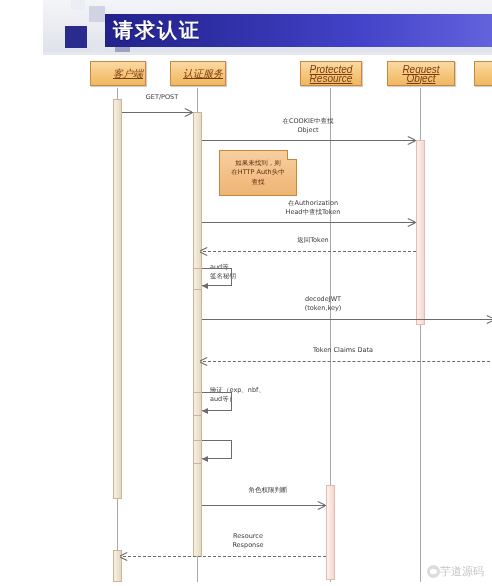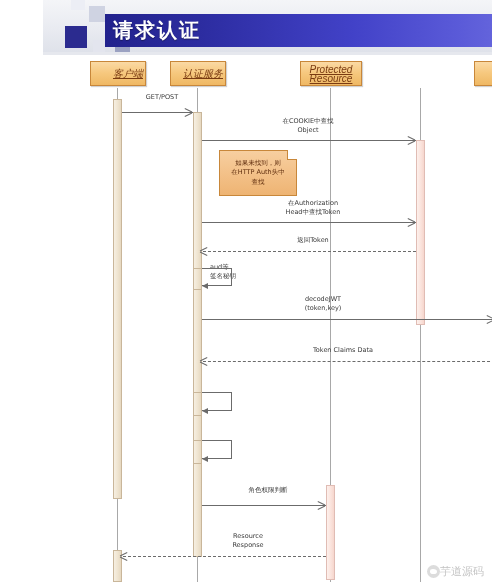--- a/index.html
+++ b/index.html
@@ -124,20 +124,23 @@
     <div class="actor" style="left:47px; top:6px; width:56px; height:25px;">
       <span>客户端</span>
     </div>
     <div class="actor" style="left:257px; top:6px; width:62px; height:25px;">
       <span>Protected 
 Resource</span>
     </div>
     <div class="actor" style="left:127px; top:6px; width:56px; height:25px;">
       <span>认证服务</span>
     </div>
+    <div class="actor" style="left:344px; top:6px; width:68px; height:25px;">
+      <span>Request Object</span>
+    </div>
     <div class="actor" style="left:431px; top:6px; width:52px; height:25px;padding-left:40px;">
       <span>JWT Lib</span>
     </div>
 
     <div class="act" style="left:70px;  top:44px;  width:9px;  height:400px;"></div>
     <div class="act" style="left:150px; top:57px;  width:9px;  height:445px;"></div>
     <div class="act pink" style="left:373px; top:85px; width:9px; height:185px;"></div>
     <div class="act pink" style="left:452px; top:190px; width:9px; height:180px;"></div>
     <div class="act pink" style="left:283px; top:430px; width:9px; height:95px;"></div>
     <div class="act" style="left:70px;  top:495px; width:9px;  height:32px;"></div>
@@ -177,20 +180,22 @@
 
     <div class="mlabel" style="left:225px; top:240px; width:110px;">decodeJWT
 (token,key)</div>
     <div class="msg" style="left:159px; top:264px; width:293px;"></div>
     <div class="arrow-open-r" style="left:444px; top:260px;"></div>
 
     <div class="mlabel" style="left:240px; top:291px; width:120px;">Token Claims Data</div>
     <div class="msg dashed" style="left:160px; top:306px; width:292px;"></div>
     <div class="arrow-open-l" style="left:157px; top:302px;"></div>
 
+    <div class="mlabel" style="left:167px; top:331px; width:92px; text-align:left;">验证（exp、nbf、
+aud等）</div>
     <div class="selfbox" style="left:159px; top:337px; width:30px; height:19px;"></div>
     <div class="arrow-l" style="left:159px; top:352.5px;"></div>
 
     <div class="selfbox" style="left:159px; top:385px; width:30px; height:19px;"></div>
     <div class="arrow-l" style="left:159px; top:400.5px;"></div>
 
     <div class="mlabel" style="left:180px; top:431px; width:90px;">角色权限判断</div>
     <div class="msg" style="left:159px; top:450px; width:124px;"></div>
     <div class="arrow-open-r" style="left:275px; top:446px;"></div>
 

